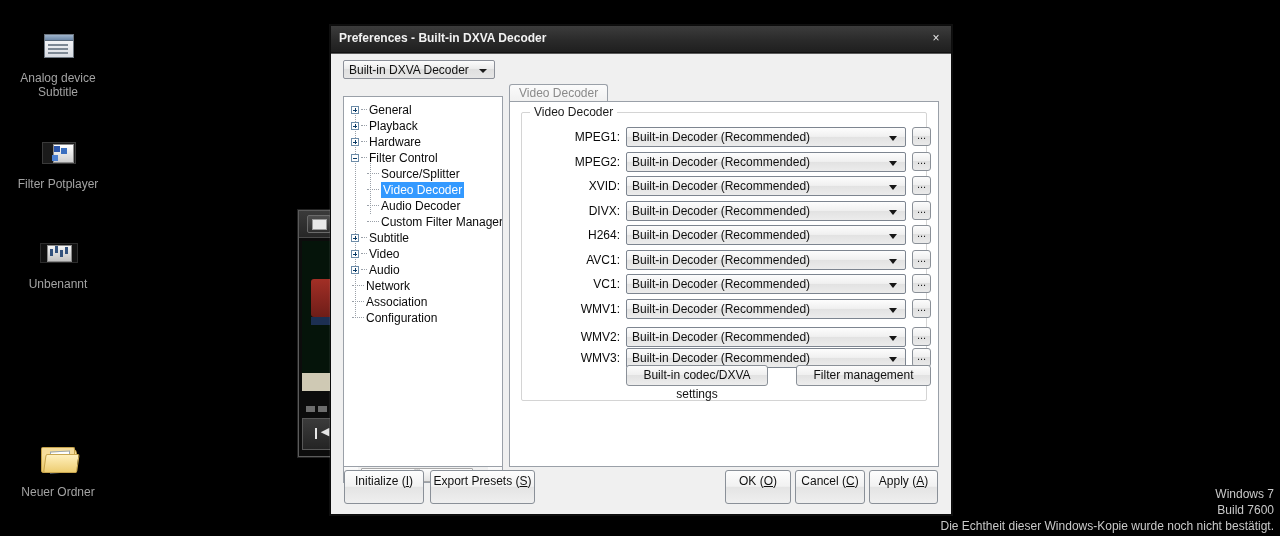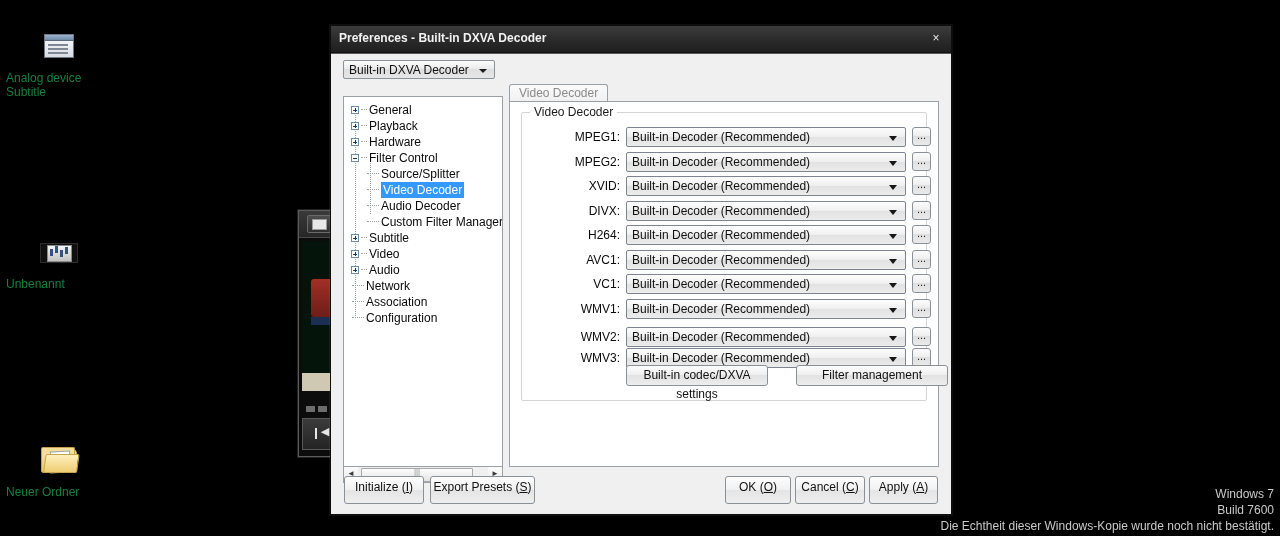--- a/index.html
+++ b/index.html
@@ -19,22 +19,22 @@
 
   
   #desktop {
     position: absolute;
     inset: 0;
     background: #000000;
   }
   .desk-icon {
     position: absolute;
     width: 104px;
-    text-align: left;
-    color: #15803d;
+    text-align: center;
+    color: #a3a3a3;
     font-family: "Liberation Sans", sans-serif;
     font-size: 12px;
     line-height: 14px;
     text-shadow: 1px 1px 2px #000;
     cursor: default;
   }
   .desk-icon .glyph {
     display: block;
     height: 40px;
     margin: 0 auto 5px auto;
@@ -385,21 +385,21 @@
     background:linear-gradient(#fcfcfc,#efefef 48%, #e2e2e2 50%, #ededed);
     border:1px solid #8a9098;
     border-radius:3px;
     box-sizing:border-box;
     font-size:12px; text-align:center; line-height:19px; color:#111;
     cursor:default;
   }
 
   
   .dbtn {
-    position:absolute; bottom:10px; height:28px;
+    position:absolute; bottom:10px; height:34px;
     background:linear-gradient(#fdfdfd,#f1f1f1 48%, #e4e4e4 50%, #efefef);
     border:1px solid #8a9098;
     border-radius:3px;
     box-sizing:border-box;
     font-size:12px; text-align:center; line-height:20px; color:#111;
     cursor:default;
   }
   .dbtn u { text-decoration: underline; }
 </style>
 </head>
@@ -407,20 +407,26 @@
 
 <div id="desktop">
 
   <div class="desk-icon" style="left:6px; top:26px;">
     <span class="glyph">
         <span class="ico-appwin"></span>
       </span>
     <span class="label"><span>Analog device</span><br><span>Subtitle</span></span>
   </div>
 
+  <div class="desk-icon" style="left:6px; top:132px;">
+    <span class="glyph">
+        <span class="ico-filter"></span>
+      </span>
+    <span class="label">Filter Potplayer</span>
+  </div>
 
   <div class="desk-icon" style="left:6px; top:232px;">
     <span class="glyph">
         <span class="ico-video"></span>
       </span>
     <span class="label">Unbenannt</span>
   </div>
 
   <div class="desk-icon" style="left:6px; top:440px;">
     <span class="glyph">
@@ -628,21 +634,21 @@
               <div class="lbl">WMV3:</div>
               <div class="combo">
                 <span class="txt">Built-in Decoder (Recommended)</span>
                 <span class="arrow"></span>
               </div>
               <div class="ell">...</div>
             </div>
           </div>
         <div id="btnrow">
           <div class="gbtn" style="left:104px; width:142px;">Built-in codec/DXVA settings</div>
-          <div class="gbtn" style="left:274px; width:152px;">Filter management</div>
+          <div class="gbtn" style="left:274px; width:135px;">Filter management</div>
         </div>
       </div>
     </div>
 
     <div class="dbtn" style="left:13px; width:80px;">
       <span>Initialize (</span><u>I</u><span>)</span>
     </div>
     <div class="dbtn" style="left:99px; width:105px;">
       <span>Export Presets (</span><u>S</u><span>)</span>
     </div>

